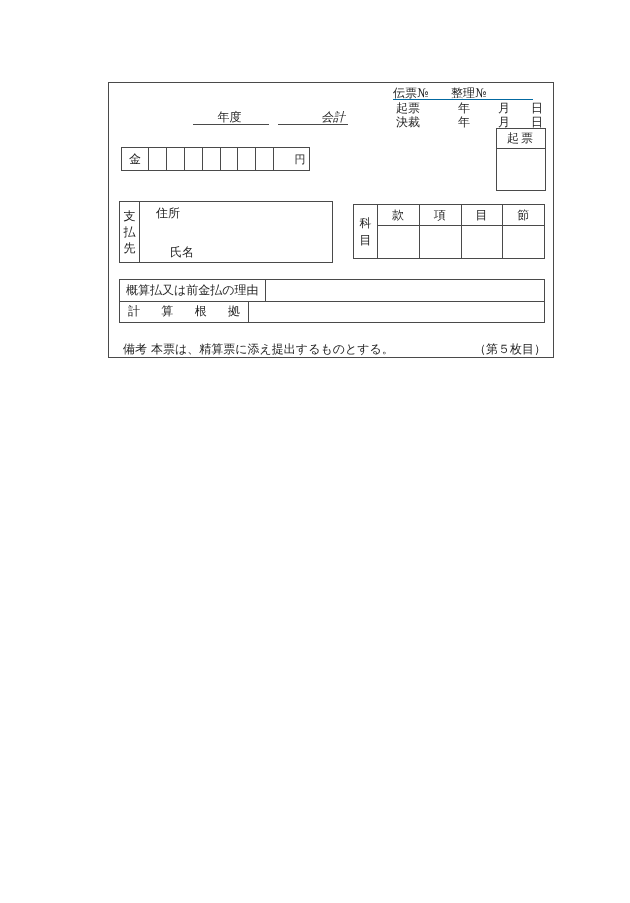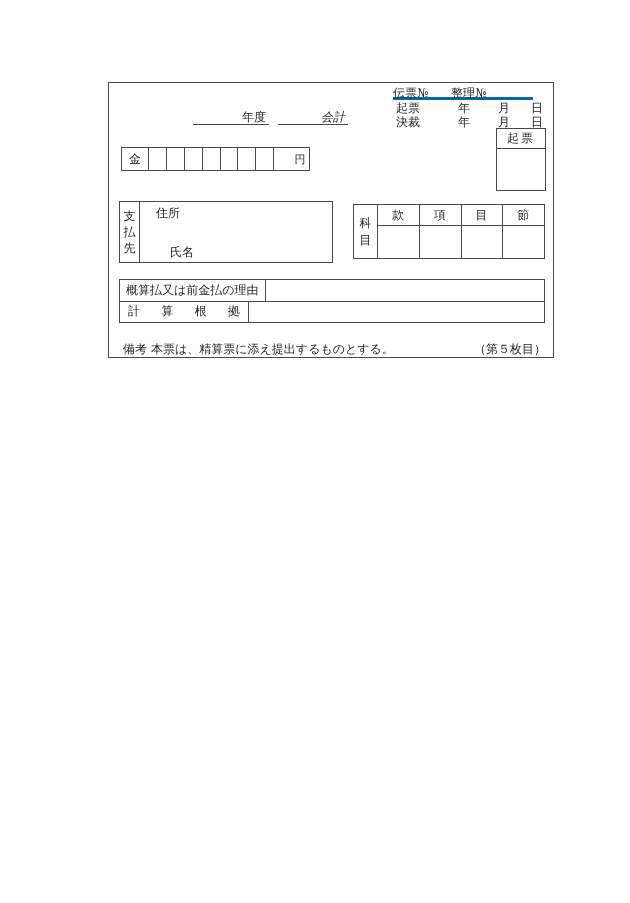--- a/index.html
+++ b/index.html
@@ -21,29 +21,29 @@
     border:1px solid #4a4a4a;
     font-size:12px;
   }
   .abs { position:absolute; }
   .title {
     left:18px; top:4px;
     font-size:13px;
     letter-spacing:1px;
     white-space:nowrap;
   }
-  .ul { border-bottom:3px solid #0369a1; display:inline-block; }
+  .ul { border-bottom:1px solid #0369a1; display:inline-block; }
   .denpyo-no { left:284px; top:2px; width:65px; height:15px; }
   .seiri-no  { left:342px; top:2px; width:82px; height:15px; }
   .hdr-label { white-space:nowrap; }
   .kihyo-lbl  { left:287px; top:17px; }
   .kessai-lbl { left:287px; top:31px; }
   .y1 { left:349px; top:17px; } .m1 { left:389px; top:17px; } .d1 { left:422px; top:17px; }
   .y2 { left:349px; top:31px; } .m2 { left:389px; top:31px; } .d2 { left:422px; top:31px; }
-  .nendo-ul  { left:84px;  top:26px; width:76px; height:16px; border-bottom:1px solid #4a4a4a; text-align:right; padding-right:3px; }
+  .nendo-ul  { left:84px;  top:26px; width:76px; height:16px; border-bottom:1px solid #4a4a4a; text-align:center; padding-right:3px; }
   .kaikei-ul { left:169px; top:26px; width:70px; height:16px; border-bottom:1px solid #4a4a4a; text-align:right; padding-right:3px;font-style:italic; }
   .stamp-box {
     left:387px; top:45px; width:50px; height:63px;
     border:1px solid #4a4a4a;
   }
   .stamp-title {
     height:20px; line-height:19px; text-align:center;
     border-bottom:1px solid #4a4a4a;
     letter-spacing:2px;
   }

